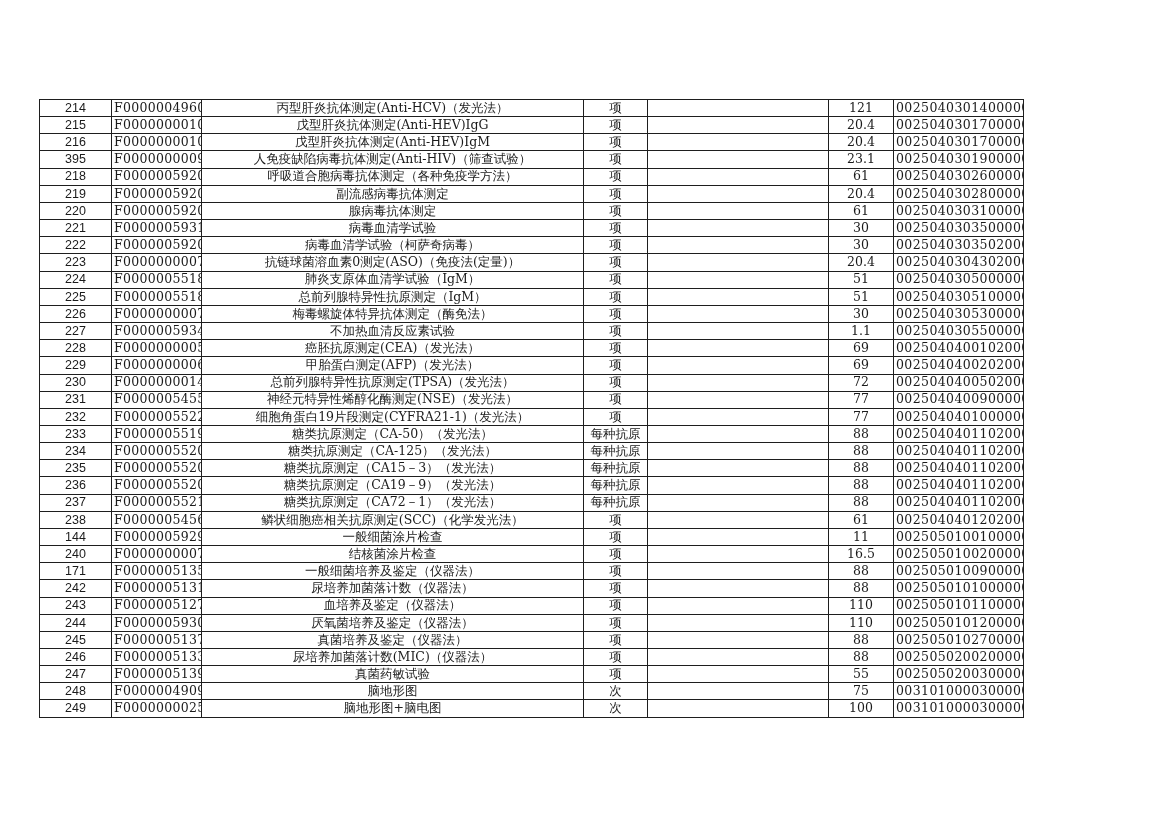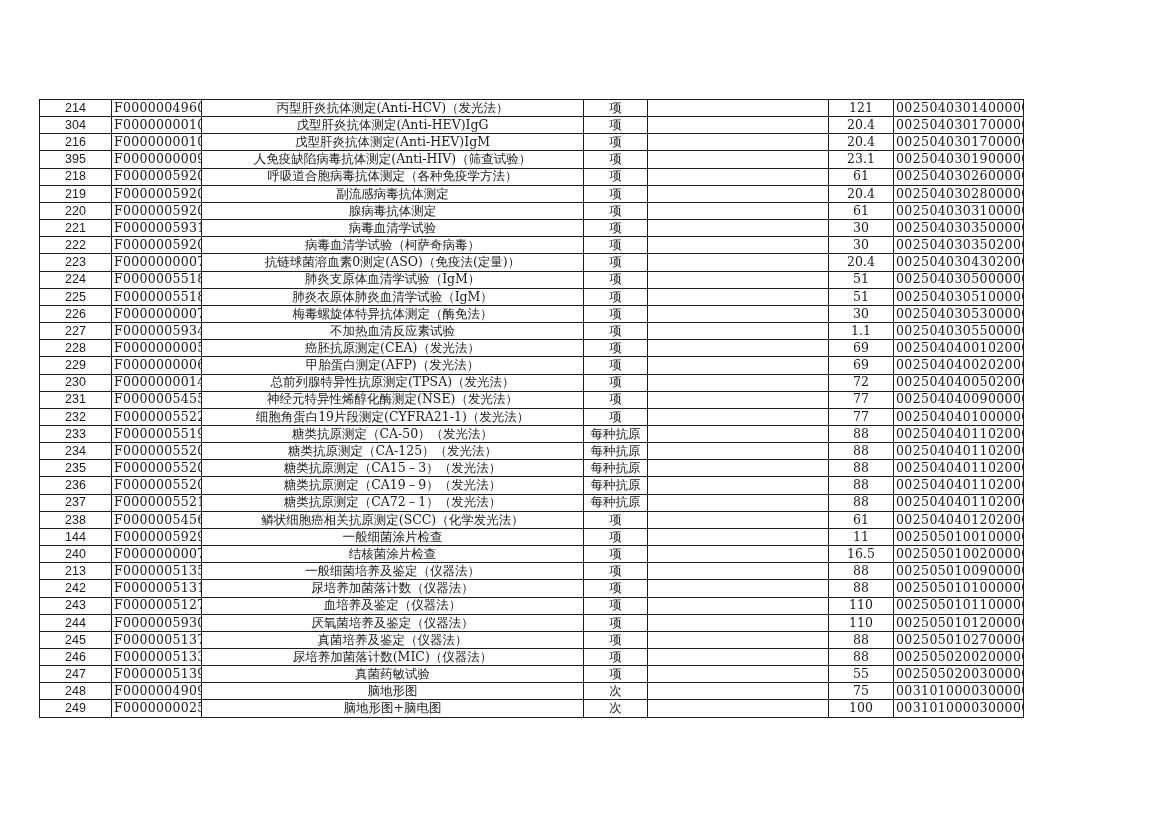--- a/index.html
+++ b/index.html
@@ -78,21 +78,21 @@
         <tr>
           <td class="col-no">214</td>
           <td class="col-code">F00000049606</td>
           <td class="col-name">丙型肝炎抗体测定(Anti-HCV)（发光法）</td>
           <td class="col-unit">项</td>
           <td class="col-note"></td>
           <td class="col-price">121</td>
           <td class="col-item_code">00250403014000002</td>
         </tr>
         <tr>
-          <td class="col-no">304</td>
+          <td class="col-no">215</td>
           <td class="col-code">F00000000104</td>
           <td class="col-name">戊型肝炎抗体测定(Anti-HEV)IgG</td>
           <td class="col-unit">项</td>
           <td class="col-note"></td>
           <td class="col-price">20.4</td>
           <td class="col-item_code">00250403017000000</td>
         </tr>
         <tr>
           <td class="col-no">216</td>
           <td class="col-code">F00000000105</td>
@@ -170,21 +170,21 @@
           <td class="col-code">F00000055180</td>
           <td class="col-name">肺炎支原体血清学试验（IgM）</td>
           <td class="col-unit">项</td>
           <td class="col-note"></td>
           <td class="col-price">51</td>
           <td class="col-item_code">00250403050000000</td>
         </tr>
         <tr>
           <td class="col-no">225</td>
           <td class="col-code">F00000055181</td>
-          <td class="col-name">肺炎衣原体肺炎血清学试验（IgM）</td>
+          <td class="col-name">总前列腺特异性抗原测定（IgM）</td>
           <td class="col-unit">项</td>
           <td class="col-note"></td>
           <td class="col-price">51</td>
           <td class="col-item_code">00250403051000002</td>
         </tr>
         <tr>
           <td class="col-no">226</td>
           <td class="col-code">F00000000077</td>
           <td class="col-name">梅毒螺旋体特异抗体测定（酶免法）</td>
           <td class="col-unit">项</td>
@@ -312,21 +312,21 @@
         <tr>
           <td class="col-no">240</td>
           <td class="col-code">F00000000071</td>
           <td class="col-name">结核菌涂片检查</td>
           <td class="col-unit">项</td>
           <td class="col-note"></td>
           <td class="col-price">16.5</td>
           <td class="col-item_code">00250501002000000</td>
         </tr>
         <tr>
-          <td class="col-no">213</td>
+          <td class="col-no">171</td>
           <td class="col-code">F00000051359</td>
           <td class="col-name">一般细菌培养及鉴定（仪器法）</td>
           <td class="col-unit">项</td>
           <td class="col-note"></td>
           <td class="col-price">88</td>
           <td class="col-item_code">00250501009000001</td>
         </tr>
         <tr>
           <td class="col-no">242</td>
           <td class="col-code">F00000051319</td>

